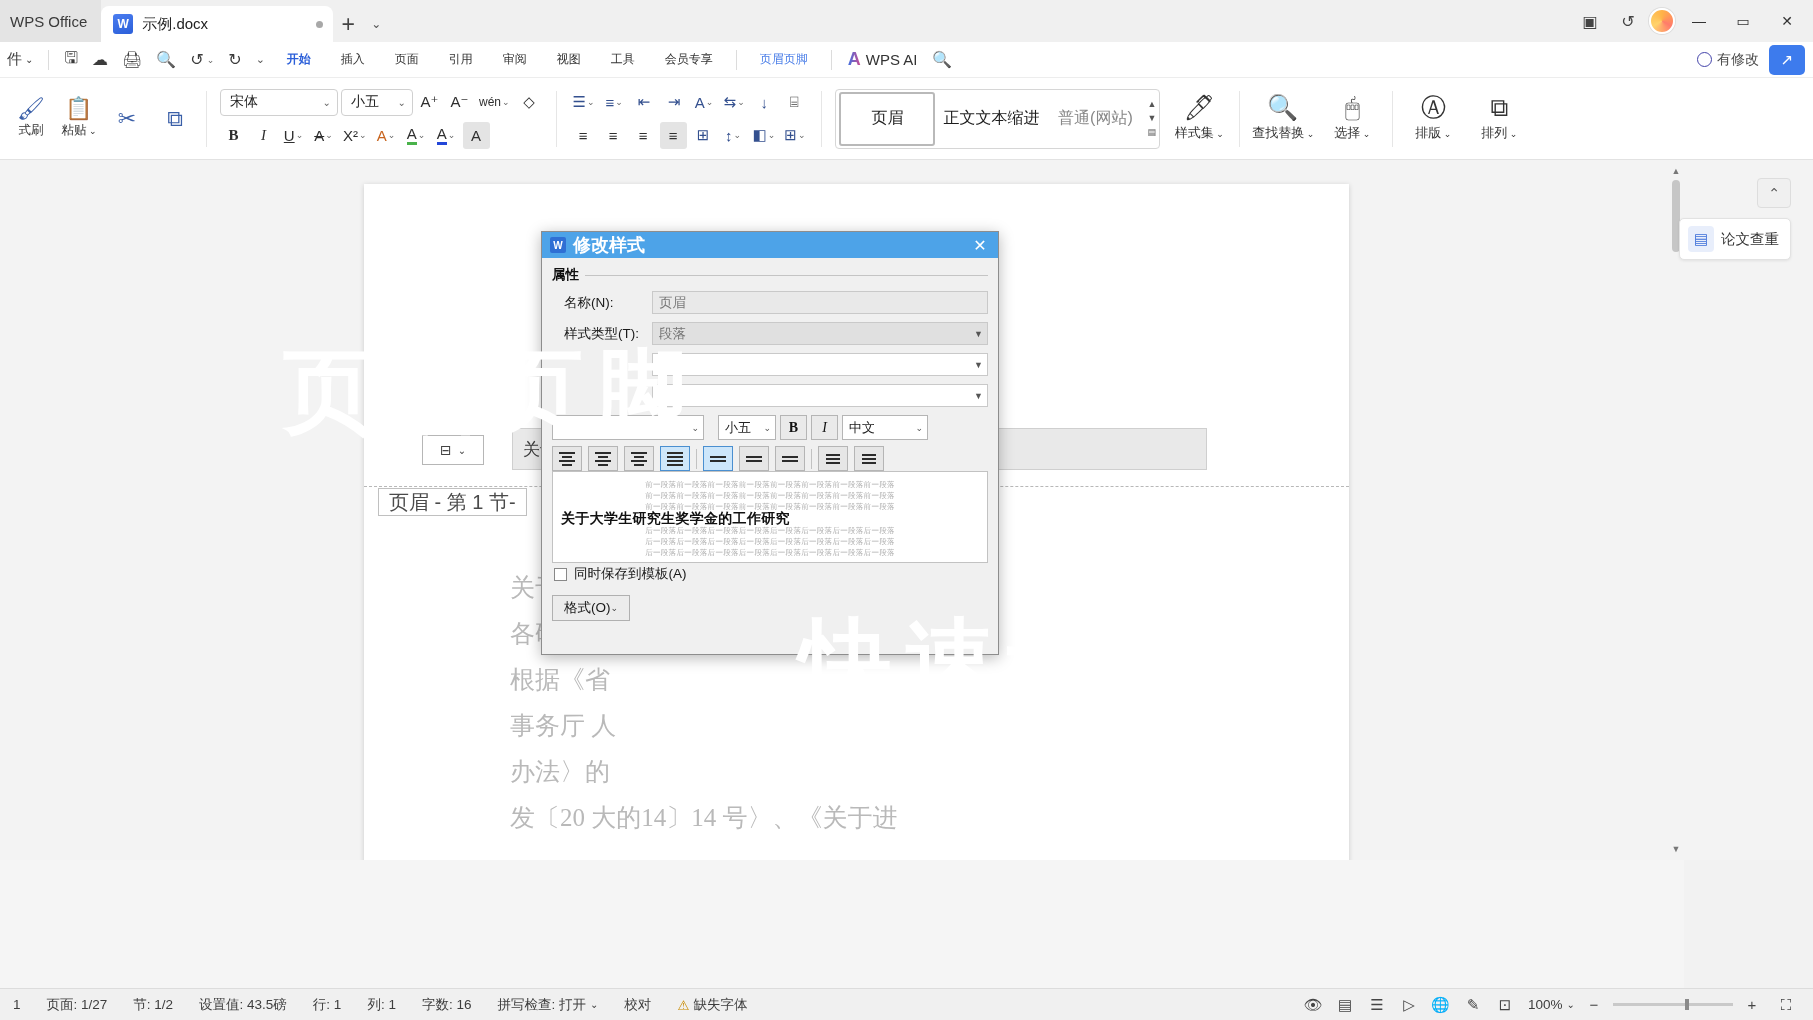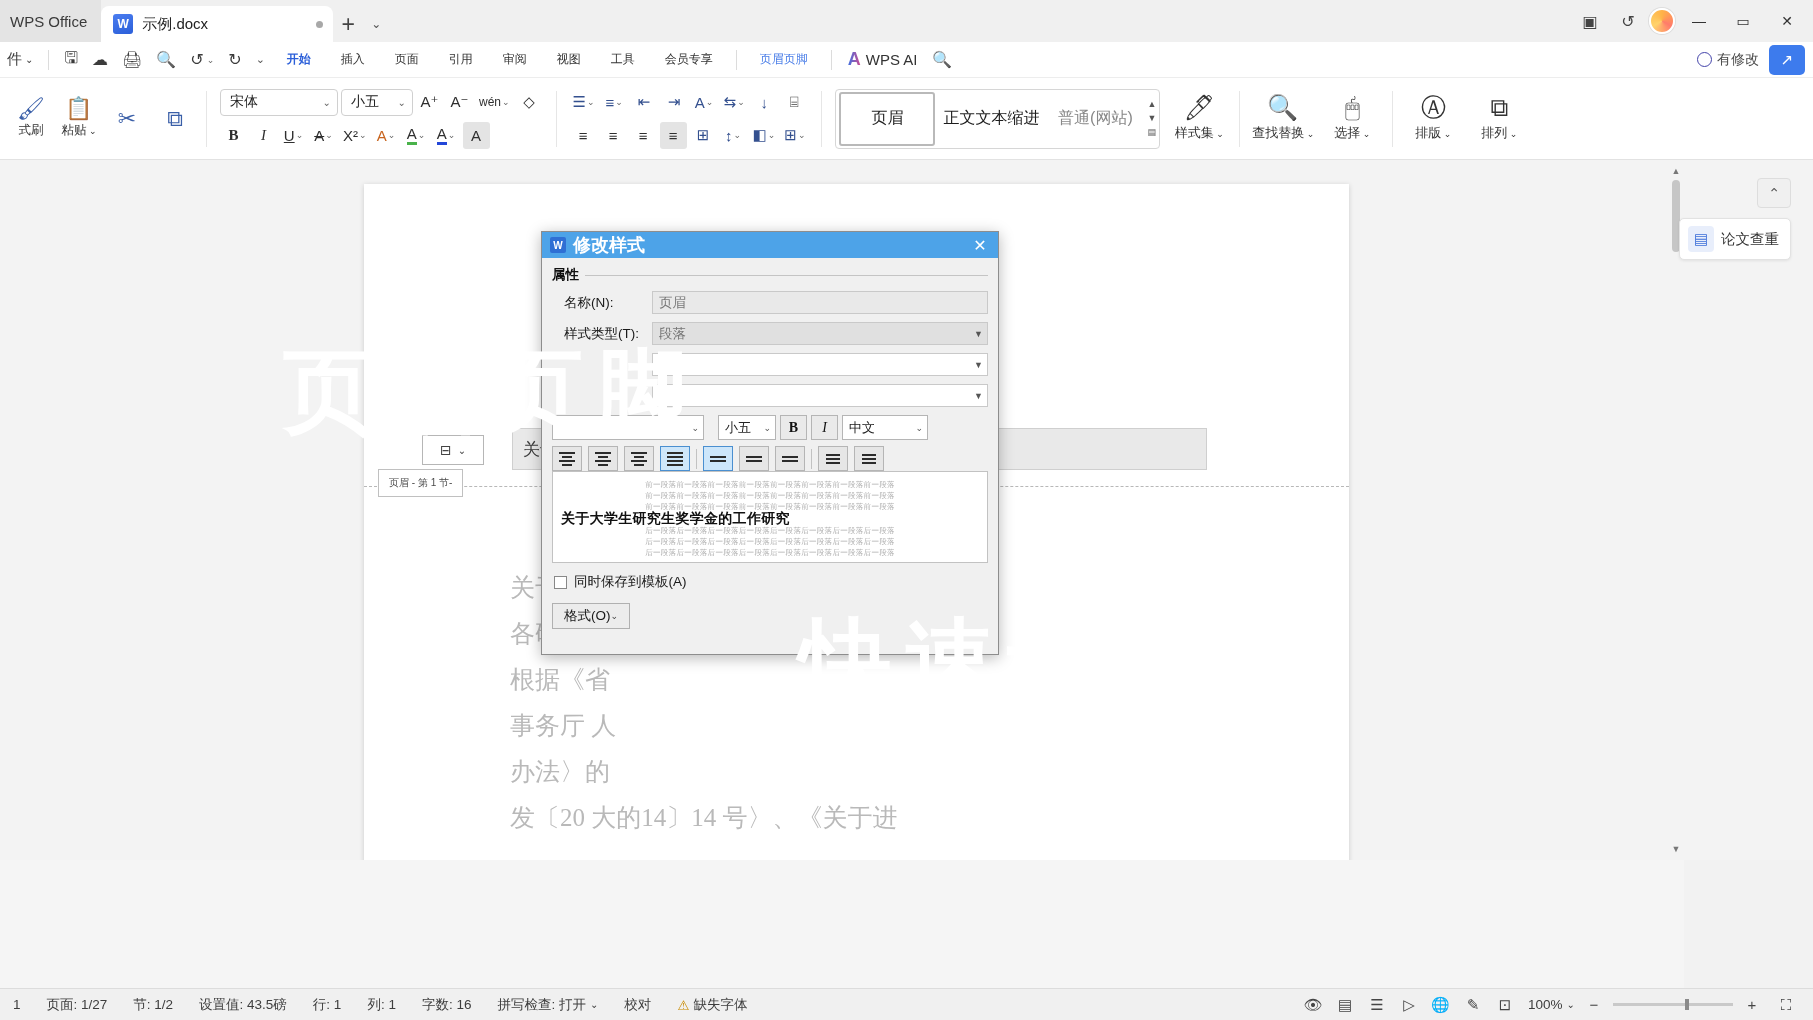--- a/index.html
+++ b/index.html
@@ -129,23 +129,23 @@
   .page { position: absolute; left: 364px; top: 24px; width: 985px;
     height: 700px; background: #fff; box-shadow: 0 1px 5px rgba(0,0,0,.16); }
   .hdrtag { position: absolute; left: 422px; top: 275px; width: 62px; height: 30px;
     border: 1px solid #b6b6b6; background: #fff; display: flex;
     align-items: center; justify-content: center; gap: 6px; font-size: 14px;
     color: #444; z-index: 4; }
   .hdrbox { position: absolute; left: 512px; top: 268px; width: 695px; height: 42px;
     background: #e9e9e9; border: 1px solid #cfcfcf; display: flex;
     align-items: center; padding-left: 10px; font-size: 17px; color: #3a3a3a;
     z-index: 3; white-space: nowrap; overflow: hidden; }
-  .secmark { position: absolute; left: 378px; top: 309px; height: 28px;
+  .secmark { position: absolute; left: 378px; top: 328px; height: 28px;
     border: 1px solid #c0c0c0; background: #fff; display: flex; align-items: center;
-    padding: 0 10px; font-size: 10px; color: #4a4a4a; z-index: 4; }
+    padding: 0 10px; font-size: 20px; color: #4a4a4a; z-index: 4; }
   .hdrline { position: absolute; left: 364px; top: 326px; width: 985px;
     border-top: 1px dashed #b8b8b8; z-index: 2; }
   .body { position: absolute; left: 510px; top: 405px; width: 700px;
     font-family: "Liberation Serif", "DejaVu Serif", serif;
     font-size: 25px; line-height: 46px; color: #b9b9b9; }
   .body p { margin: 0; }
   .indent { text-indent: 2em; }
 
   
   .rfloat { position: absolute; right: 22px; top: 18px; display: flex;
@@ -210,21 +210,21 @@
     justify-content: center; gap: 2px; }
   .abtn.sel { background: #cde6fa; border-color: #4a8fd0; }
   .abtn .l { height: 2px; background: #2b2b2b; display: block; }
   .asep { width: 1px; height: 20px; background: #c2c2c2; }
   .preview { height: 92px; border: 1px solid #c2c2c2;
     background: #fff; padding: 7px 8px; overflow: hidden; }
   .pvline { font-size: 7.5px; color: #b0b0b0; line-height: 11px;
     white-space: nowrap; text-align: center; letter-spacing: .3px; }
   .pvtitle { font-size: 14px; color: #111; font-weight: bold; line-height: 13px;
     letter-spacing: .3px; }
-  .chkrow { display: flex; align-items: center; gap: 7px; margin-top: 10px;
+  .chkrow { display: flex; align-items: center; gap: 7px; margin-top: 2px;
     padding-left: 2px; }
   .chk { width: 13px; height: 13px; border: 1px solid #888; background: #fff; }
   .chklbl { font-size: 13.5px; color: #1a1a1a; }
   .btnrow { display: flex; align-items: center; margin-top: 12px; }
   .fmtbtn { min-width: 78px; height: 26px; border: 1px solid #b0b0b0;
     background: #ececec; display: flex; align-items: center;
     justify-content: center; gap: 0; font-size: 13.5px; color: #1a1a1a; }
   .fmtbtn .ar { font-size: 9px; color: #444; }
 
   

